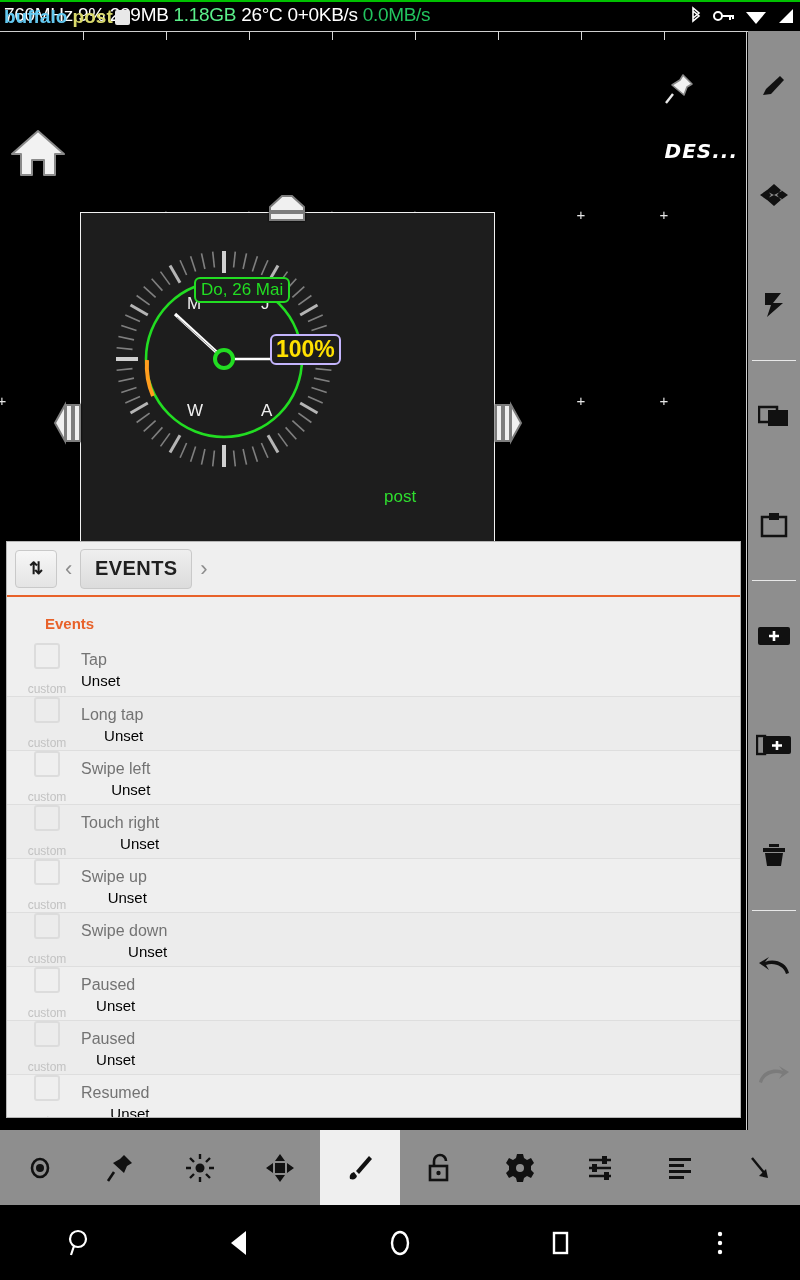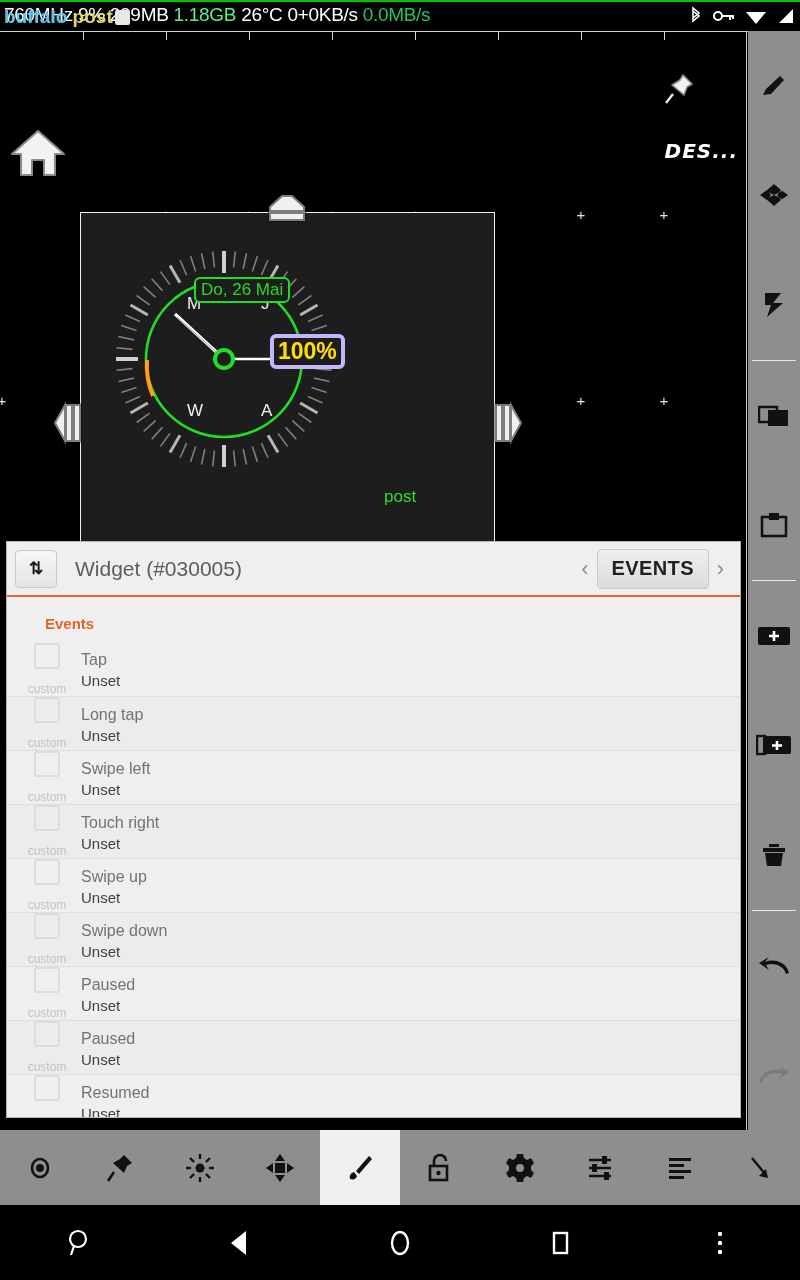--- a/index.html
+++ b/index.html
@@ -116,21 +116,21 @@
     width:74px; flex:none; display:flex; flex-direction:column;
     align-items:center; justify-content:center; padding-left:6px;
   }
   .cb {
     width:26px; height:26px; border:2px solid #dcdcdc; border-radius:3px;
     background:transparent;
   }
   .cb-label { font-size:12px; color:#c2c2c2; margin-top:13px; }
   .ev-texts { display:flex; flex-direction:column; justify-content:center; }
   .ev-title { font-size:16px; color:#737373; line-height:23px; }
-  .ev-sub { font-size:15px; color:#404040; line-height:19px; }
+  .ev-sub { font-size:15px; color:#000000; line-height:19px;text-align:right; }
 
   
   #rightbar {
     position:absolute; left:748px; top:31px; width:52px; height:1099px;
     background:#8e8e8e; display:flex; flex-direction:column; align-items:center;
   }
   #rightbar .rb {
     height:110px; width:52px; display:flex; align-items:center; justify-content:center;
     color:#111;
   }
@@ -308,21 +308,21 @@
         <text x="78" y="65" fill="#efefef" font-size="17" font-family="Liberation Sans, sans-serif">M</text>
         <text x="152" y="65" fill="#efefef" font-size="17" font-family="Liberation Sans, sans-serif">J</text>
         <text x="78" y="172" fill="#efefef" font-size="17" font-family="Liberation Sans, sans-serif">W</text>
         <text x="152" y="172" fill="#efefef" font-size="17" font-family="Liberation Sans, sans-serif">A</text>
       </svg>
 
       <div style="position:absolute; left:113px; top:64px; border:2px solid #22dd22; border-radius:6px; padding:1px 5px; background:#1d1d1d;">
         <span style="color:#22dd22; font-size:17px;">Do, 26 Mai</span>
       </div>
 
-      <div style="position:absolute; left:189px; top:121px; border:4px solid #c4b5fd; border-radius:6px; padding:0 4px; background:#1d1d1d;">
+      <div style="position:absolute; left:189px; top:121px; border:2px solid #c4b5fd; border-radius:6px; padding:0 4px; background:#1d1d1d;">
         <span style="color:#ffe000; font-size:23px; font-weight:bold;">100%</span>
       </div>
 
       <div class="wtext green" style="left:303px; top:274px;">post</div>
       <div class="wtext" style="left:299px; top:390px;">mark</div>
 
       <div class="wtext" style="left:78px;  top:504px;">neu</div>
       <div class="wtext" style="left:194px; top:504px;">fav</div>
       <div class="wtext" style="left:308px; top:504px;">oft</div>
     </div>
@@ -345,21 +345,20 @@
         <rect x="2" y="4" width="6" height="36" fill="#f0f0f0" stroke="#7d7d7d" stroke-width="2"></rect>
         <rect x="10" y="4" width="6" height="36" fill="#f0f0f0" stroke="#7d7d7d" stroke-width="2"></rect>
         <path d="M17 4 L27 22 L17 40 Z" fill="#f0f0f0" stroke="#7d7d7d" stroke-width="2"></path>
       </svg>
     </div>
   </div>
 
   <div id="panel">
     <div id="panel-header">
       <div class="sortbtn">⇅</div>
-      <div class="panel-title">Widget (#030005)</div>
       <div class="navarrow">‹</div>
       <div class="eventsbtn">EVENTS</div>
       <div class="navarrow">›</div>
     </div>
 
     <div id="panel-body">
       <div class="section-label">Events</div>
       <div id="events-list">
           <div class="evrow">
             <div class="cb-wrap">

